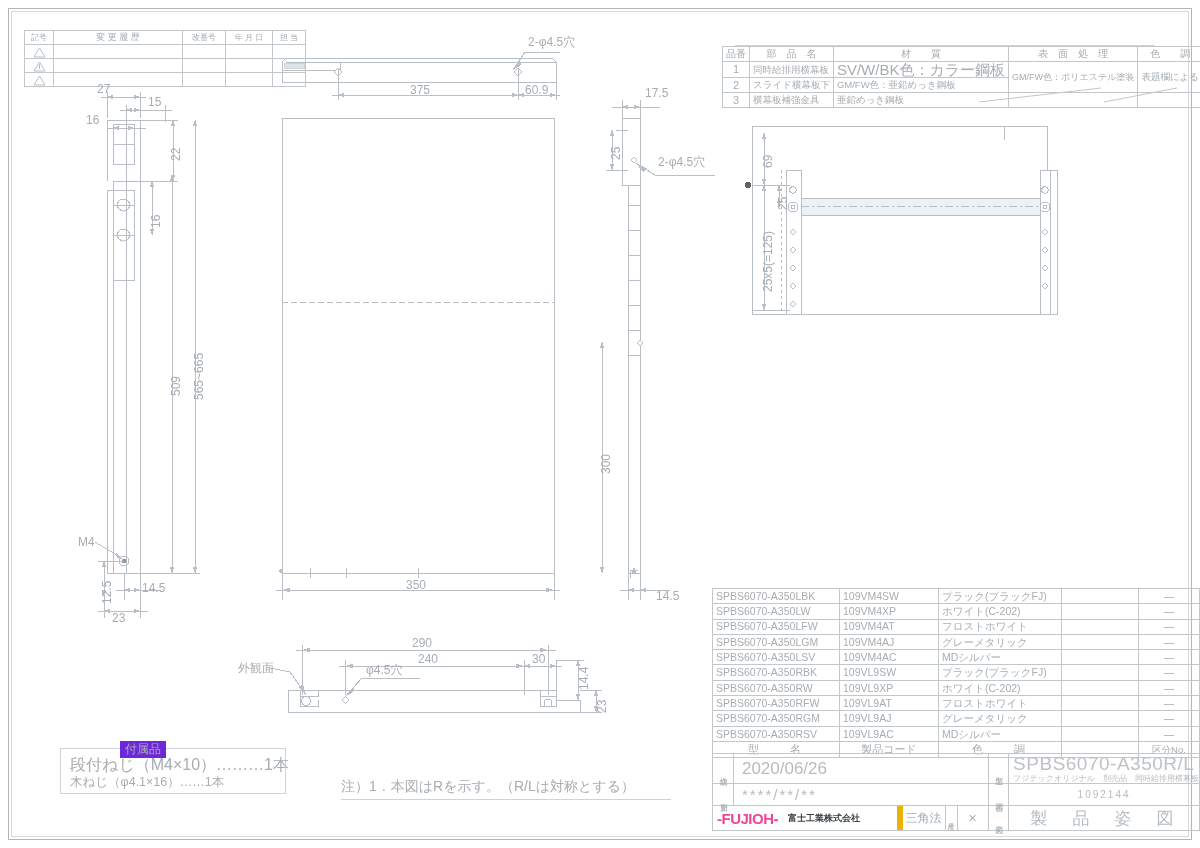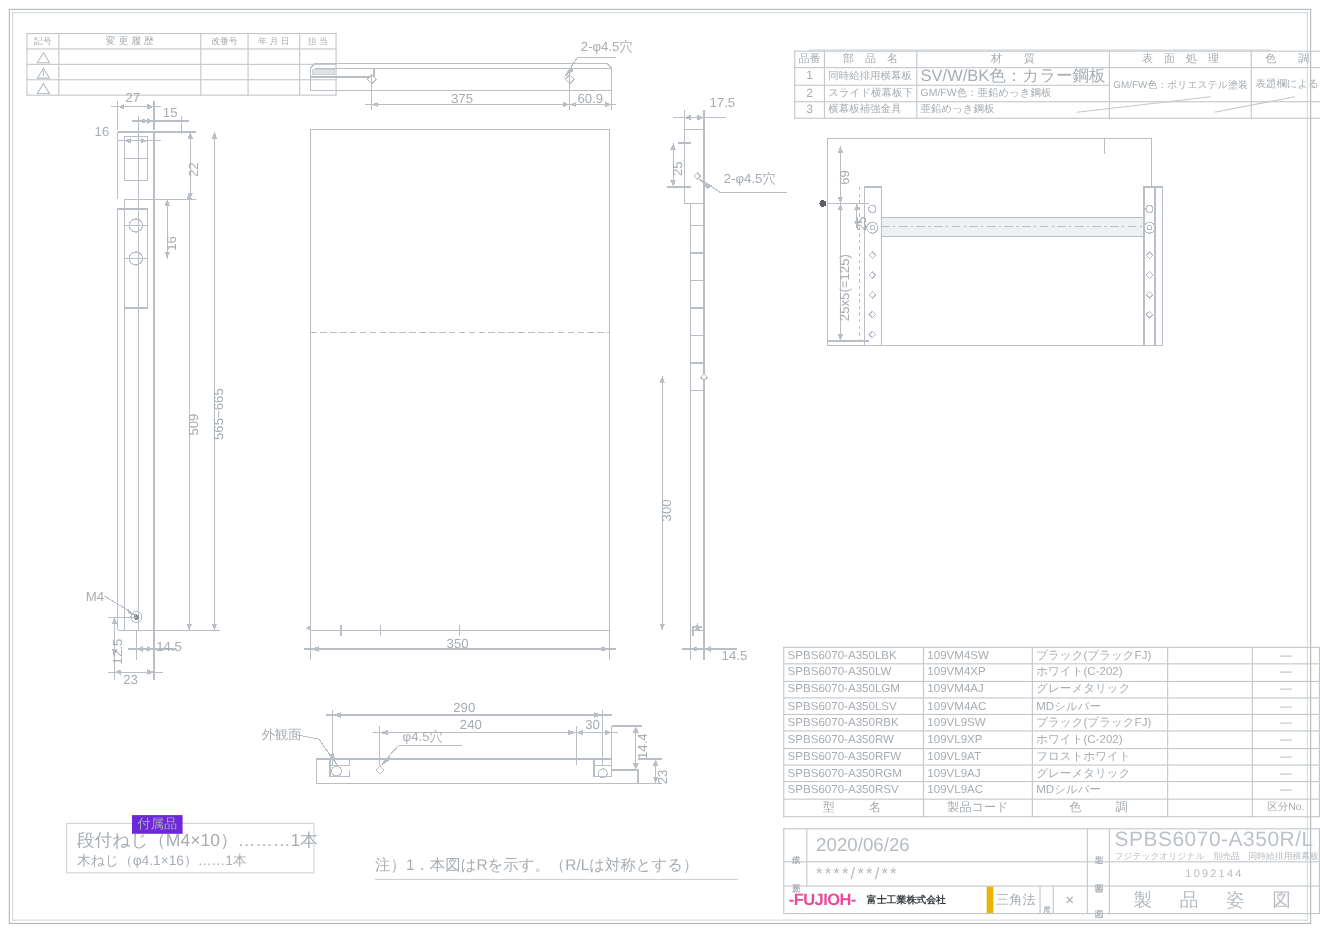--- a/index.html
+++ b/index.html
@@ -153,20 +153,27 @@
       <td class="ctr" style="width:54px;">—</td>
     </tr>
     <tr>
       <td>SPBS6070-A350LW</td>
       <td>109VM4XP</td>
       <td>ホワイト(C-202)</td>
       <td></td>
       <td class="ctr">—</td>
     </tr>
     <tr>
+      <td>SPBS6070-A350LFW</td>
+      <td>109VM4AT</td>
+      <td>フロストホワイト</td>
+      <td></td>
+      <td class="ctr">—</td>
+    </tr>
+    <tr>
       <td>SPBS6070-A350LGM</td>
       <td>109VM4AJ</td>
       <td>グレーメタリック</td>
       <td></td>
       <td class="ctr">—</td>
     </tr>
     <tr>
       <td>SPBS6070-A350LSV</td>
       <td>109VM4AC</td>
       <td>MDシルバー</td>
@@ -511,21 +518,21 @@
       <line x1="556" y1="660" x2="584" y2="660"></line>
 
       <line x1="596" y1="690" x2="596" y2="712"></line>
       <path d="M596,690 L593.5,696 L598.5,696 Z" fill="#b9bfc4" stroke="none"></path>
       <path d="M596,712 L593.5,706 L598.5,706 Z" fill="#b9bfc4" stroke="none"></path>
       <line x1="580" y1="690" x2="602" y2="690"></line>
       <line x1="580" y1="712" x2="602" y2="712"></line>
     </g>
   </svg>
 
-  <div class="txt dimtext" style="left:114px;top:83px;text-align:right;">27</div>
+  <div class="txt dimtext" style="left:97px;top:83px;text-align:right;">27</div>
   <div class="txt dimtext" style="left:148px;top:96px;">15</div>
   <div class="txt dimtext" style="left:86px;top:114px;">16</div>
   <div class="txt dimtext vtxt" style="left:170px;top:161px;">22</div>
   <div class="txt dimtext vtxt" style="left:150px;top:228px;">16</div>
   <div class="txt dimtext vtxt" style="left:170px;top:396px;">509</div>
   <div class="txt dimtext vtxt" style="left:193px;top:400px;">565~665</div>
   <div class="txt dimtext" style="left:78px;top:536px;">M4</div>
   <div class="txt dimtext vtxt" style="left:101px;top:604px;">12.5</div>
   <div class="txt dimtext" style="left:142px;top:582px;">14.5</div>
   <div class="txt dimtext" style="left:112px;top:612px;">23</div>

